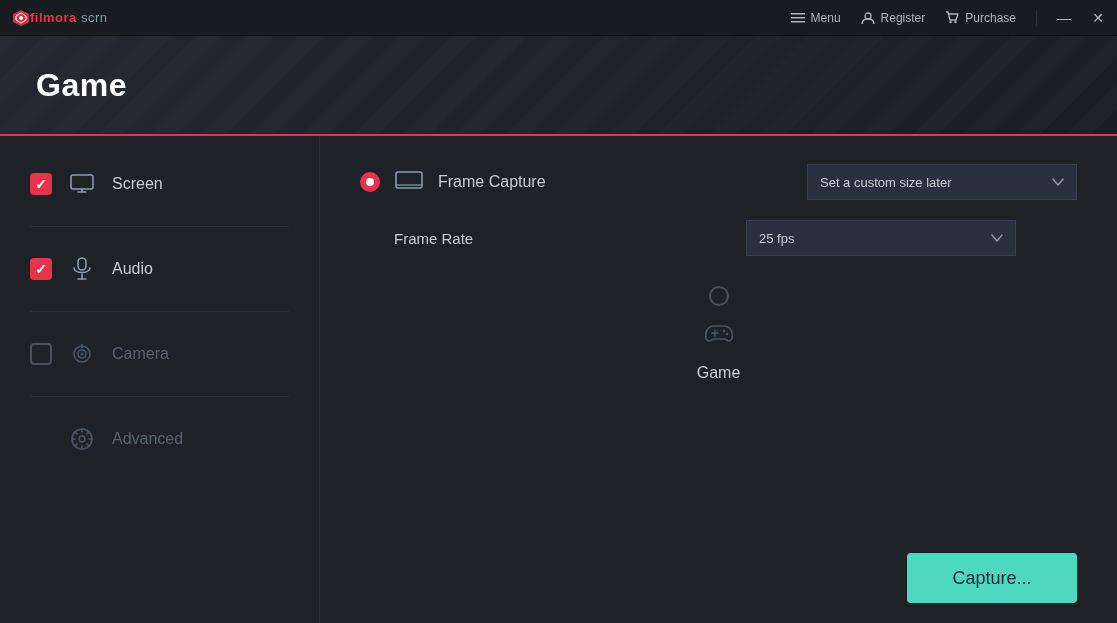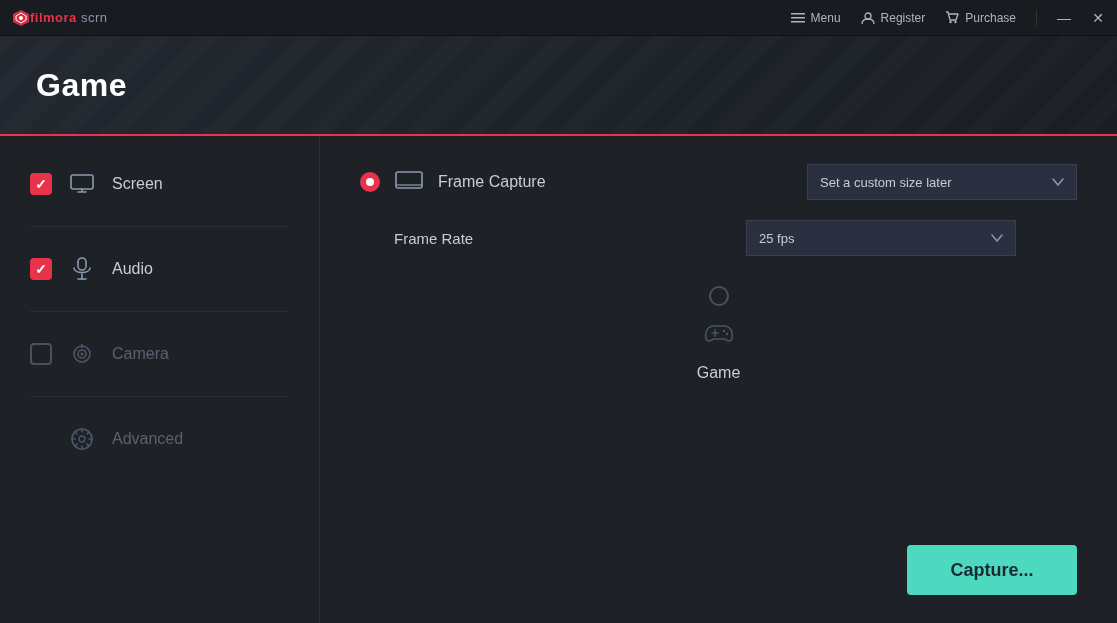--- a/index.html
+++ b/index.html
@@ -277,29 +277,29 @@
     }
 
     .field-label {
       font-size: 15px;
       color: #c8cdd5;
       width: 100px;
     }
 
     .capture-button {
       position: absolute;
-      bottom: 28px;
+      bottom: 20px;
       right: 40px;
       width: 170px;
       height: 50px;
       background: #4dd9c0;
       border: none;
       border-radius: 4px;
       font-size: 18px;
-      font-weight: 700;
+      font-weight: 400;
       color: #1a2830;
       cursor: pointer;
       display: flex;
       align-items: center;
       justify-content: center;
       margin-top: 8px;
     }
 
     
     svg { display: block; }

